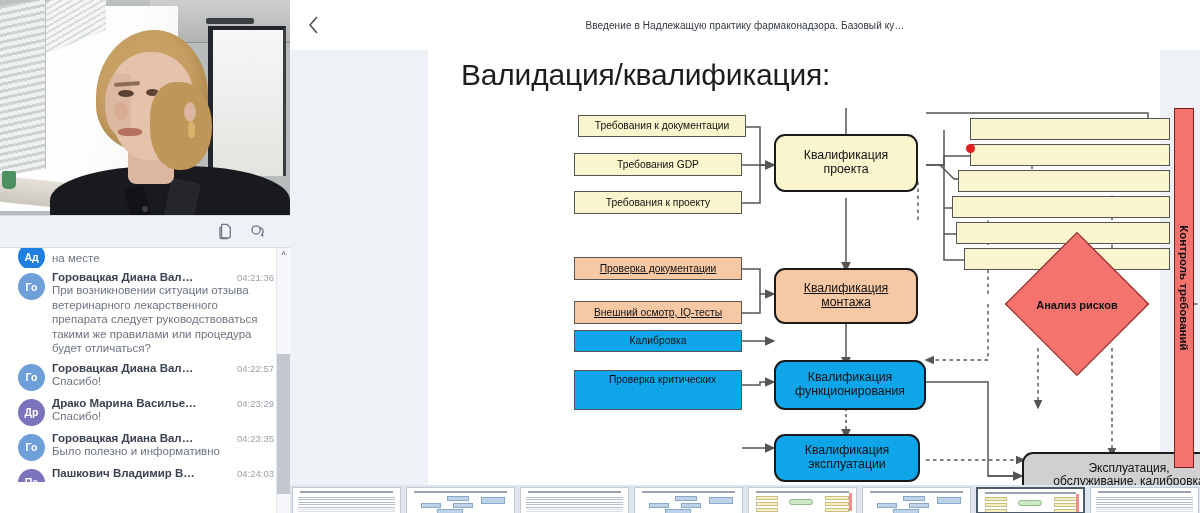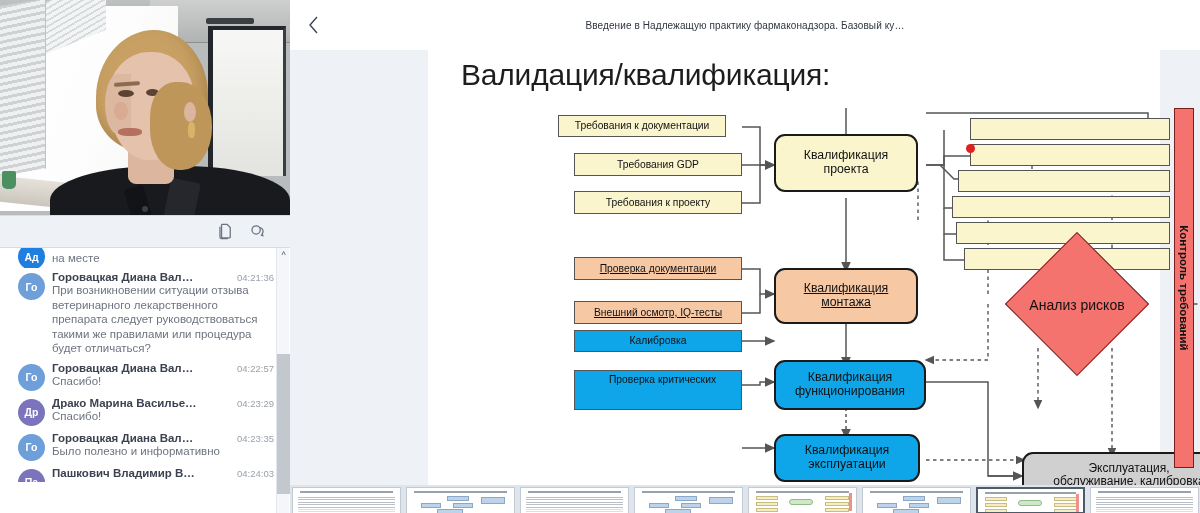--- a/index.html
+++ b/index.html
@@ -195,21 +195,21 @@
   .lbl-main{ white-space:pre-line; }
   .diamond{
     position:absolute; background:transparent; border:0;
   }
   .diamond .dshape{
     position:absolute; inset:0; background:#f4736f; border:1.8px solid #7a1f1d;
     transform: rotate(45deg) ; 
   }
   .diamond .dtext{
     position:absolute; inset:0; display:flex; align-items:center; justify-content:center;
-    font-size:14px; color:#111;
+    font-size:11px; color:#111;font-weight:bold;
   }
   #red-bar{
     position:absolute; right:6px; top:0px; width:20px; height:360px;
     background:#f4736f; border:1.6px solid #7a1f1d;
   }
   #red-bar span{
     position:absolute; left:50%; top:50%; transform:translate(-50%,-50%) rotate(90deg);
     white-space:nowrap; font-size:11.5px; font-weight:bold; color:#111;
   }
   .dot{
@@ -416,21 +416,21 @@
               <path d="M684,196 V75 H604"></path>
               <path d="M604,75 V40"></path>
               <path d="M684,240 V316"></path>
               <path d="M684,316 V348" marker-end="url(#ahd)"></path>
               <path d="M752,196 H806" marker-end="url(#ahd)"></path>
               <path d="M610,240 V300" marker-end="url(#ahd)"></path>
               <path d="M498,352 H596" marker-end="url(#ahd)"></path>
             </g>
           </svg>
 
-          <div class="nd yel" style="left:130px;top:7px;width:168px;height:22px;">Требования к документации</div>
+          <div class="nd yel" style="left:150px;top:7px;width:168px;height:22px;">Требования к документации</div>
           <div class="nd yel" style="left:146px;top:45px;width:168px;height:23px;">Требования GDP</div>
           <div class="nd yel" style="left:146px;top:83px;width:168px;height:23px;">Требования к проекту</div>
 
           <div class="nd ora" style="left:146px;top:149px;width:168px;height:23px;">Проверка документации</div>
           <div class="nd ora" style="left:146px;top:193px;width:168px;height:23px;">Внешний осмотр, IQ-тесты</div>
 
           <div class="nd grn" style="left:146px;top:222px;width:168px;height:22px;">Калибровка</div>
           <div class="nd grn" style="left:146px;top:262px;width:168px;height:40px;align-items:flex-start;padding-top:3px;padding-left:12px;">Проверка критических</div>
 
           <div class="nd yel main lbl-main" style="left:346px;top:26px;width:144px;height:58px;">Квалификация

